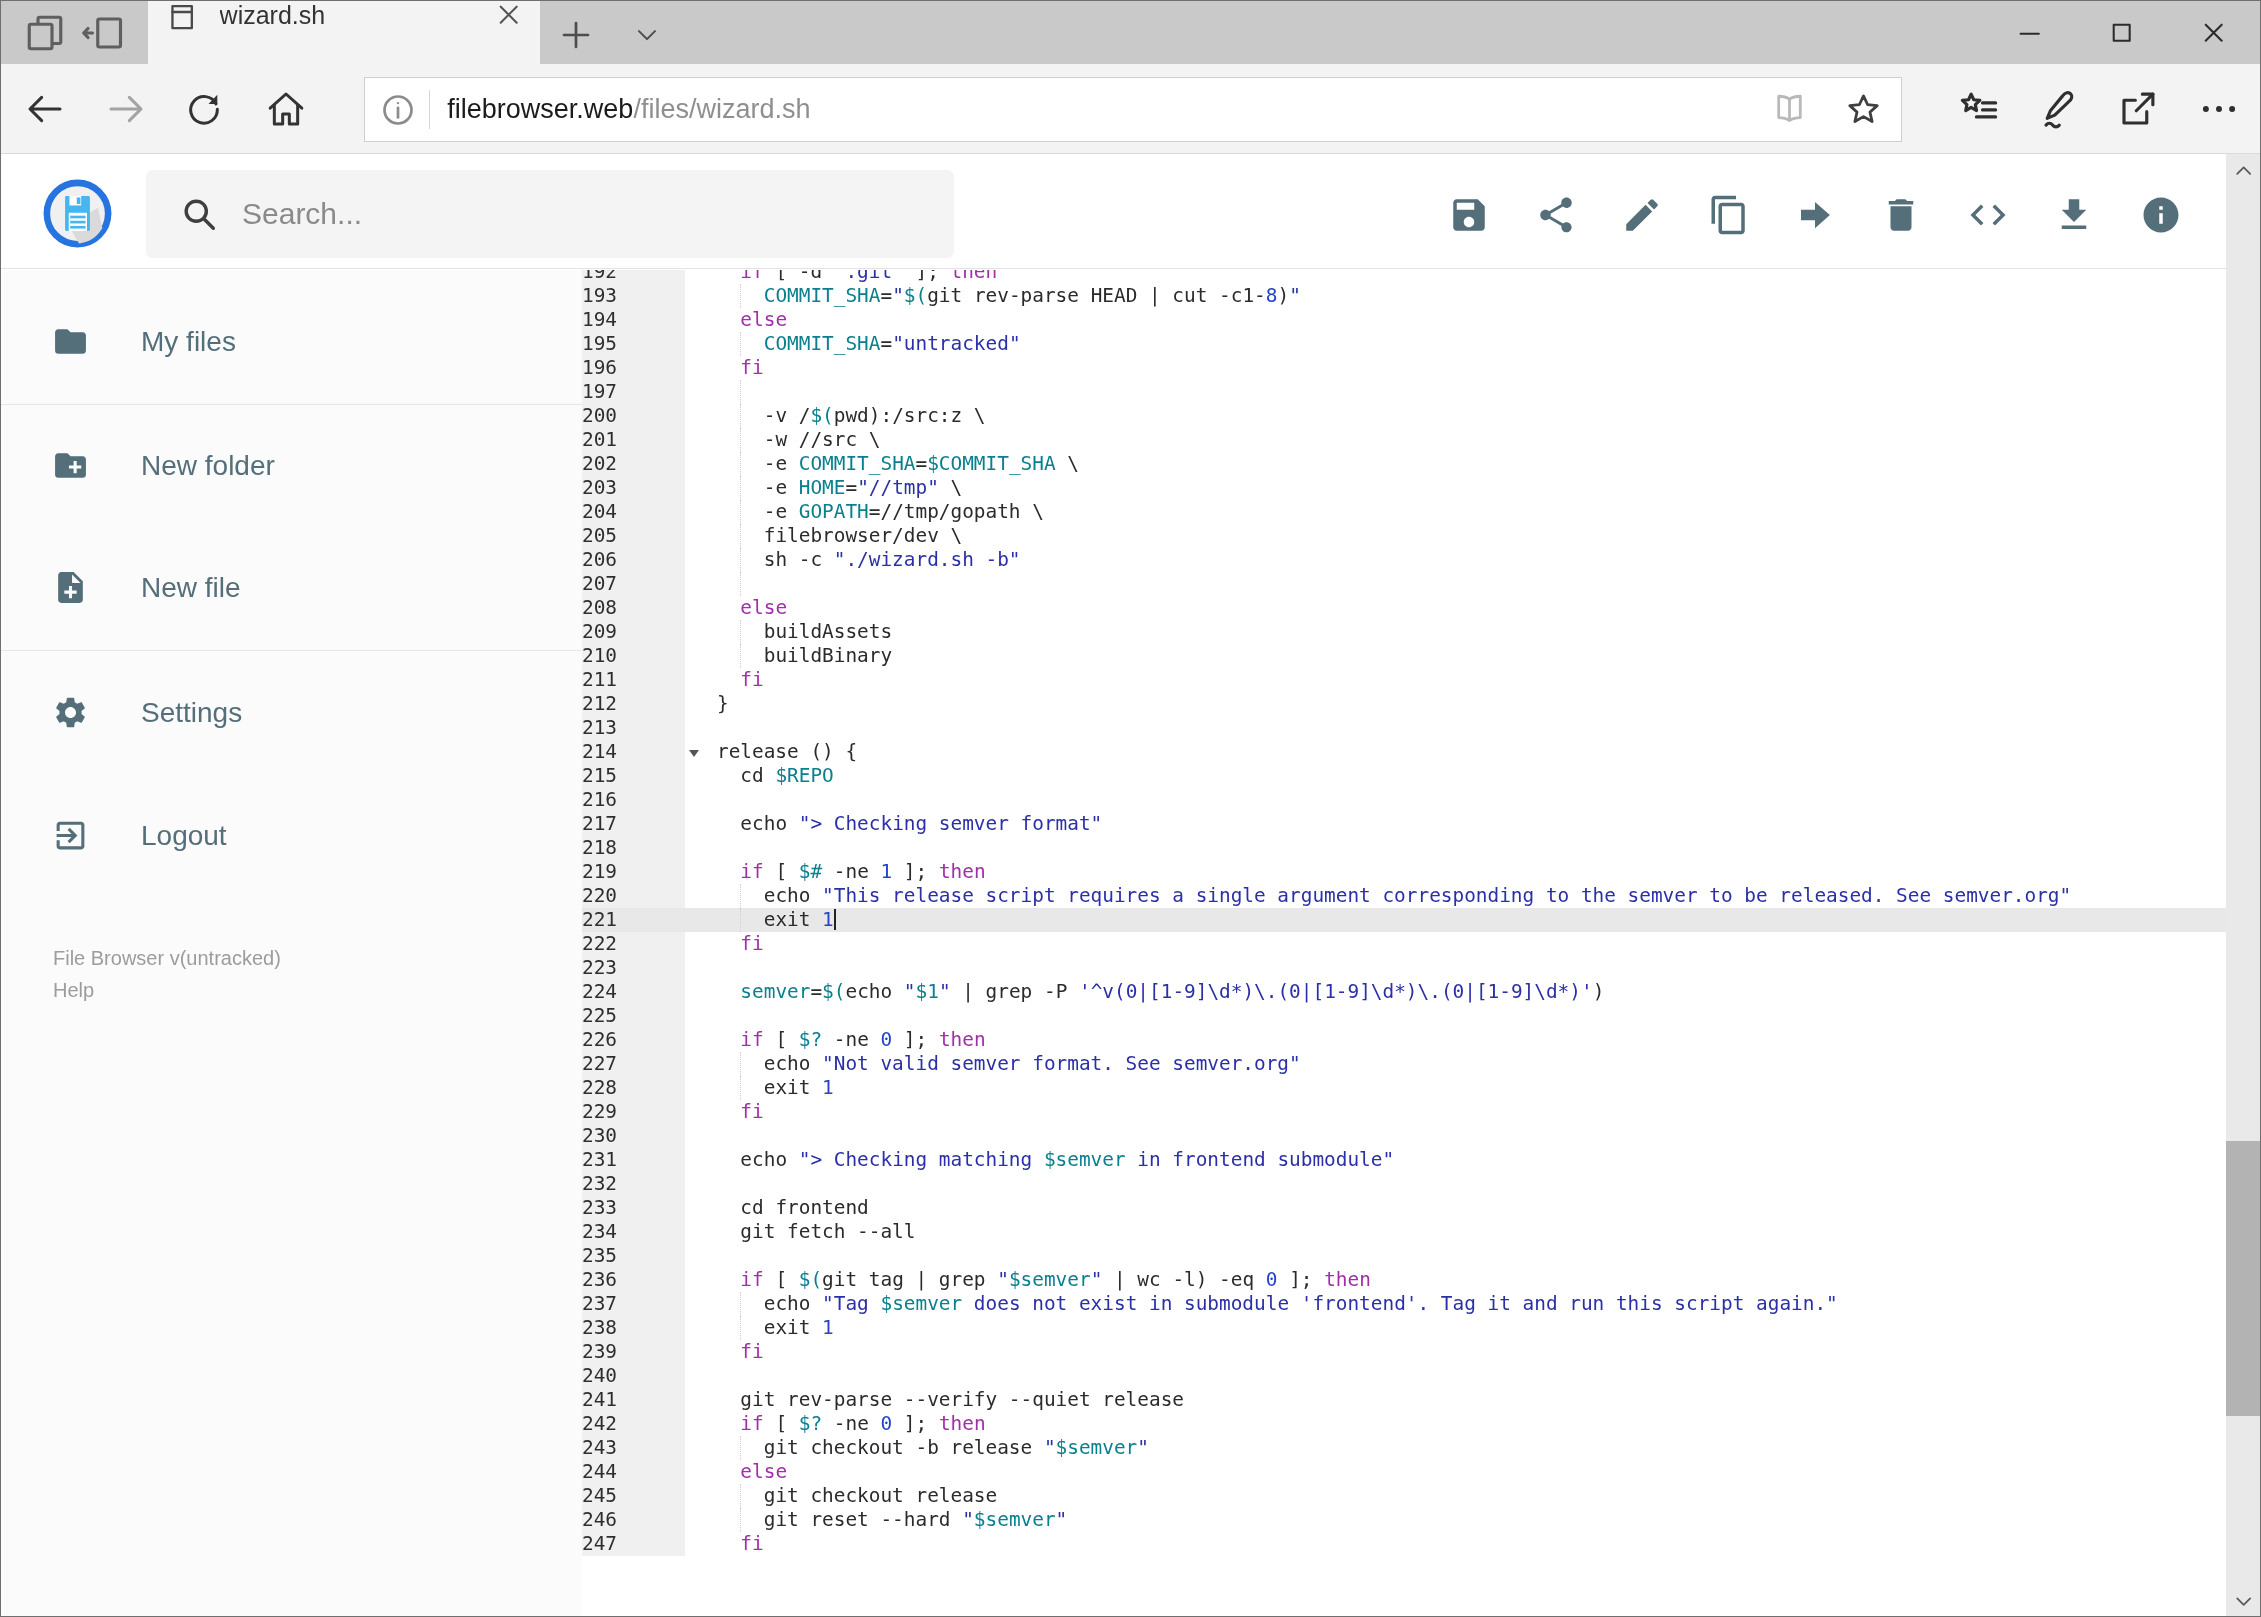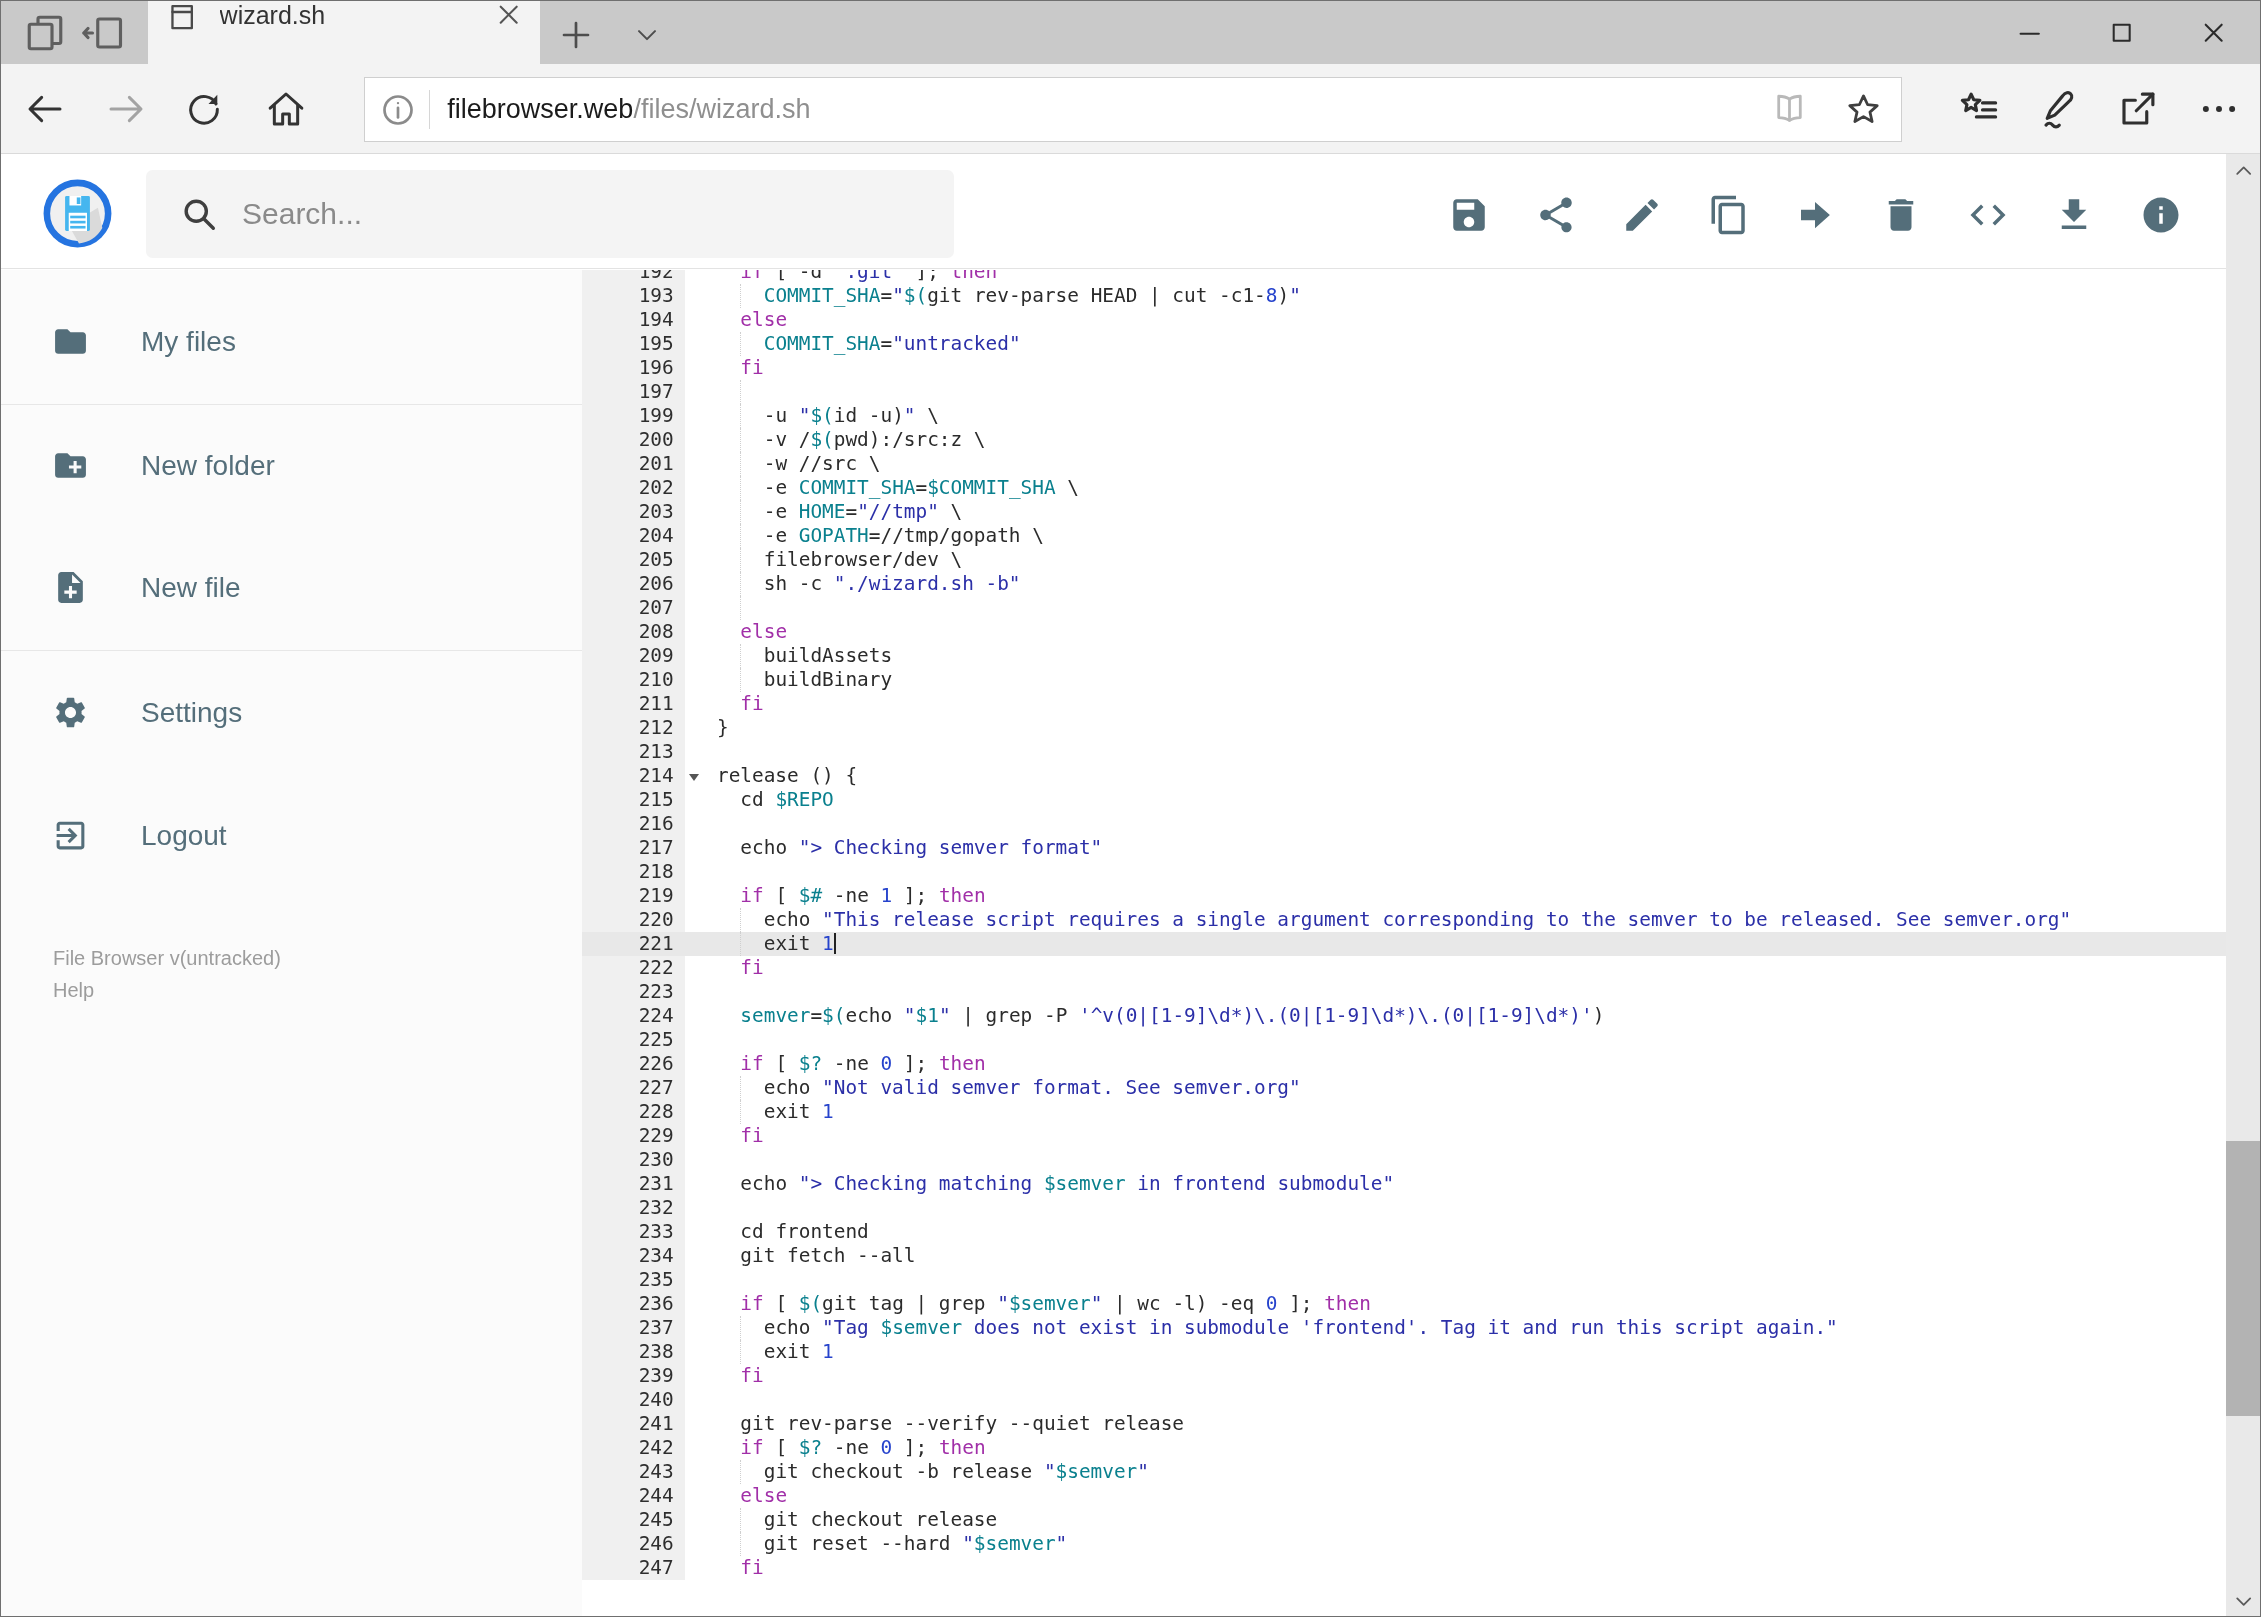--- a/index.html
+++ b/index.html
@@ -60,21 +60,21 @@
   .side-item .si-icon{width:37px;height:37px;color:#546e7a;flex:none;}
   .side-item .si-label{margin-left:52px;font-size:28px;color:#546e7a;white-space:nowrap;}
   .side-divider{position:absolute;left:0;width:581px;height:0.8px;background:#e7e7e7;}
   .side-footer{position:absolute;left:52px;top:673px;font-size:20px;color:#9c9c9c;line-height:31.5px;}
 
   
   .editor{position:absolute;left:581px;top:0;width:1644px;height:1348px;background:#fff;overflow:hidden;}
   .lines{margin-top:-9.7px;}
   .cm-line{position:relative;display:flex;height:24px;font-family:"DejaVu Sans Mono",monospace;
            font-size:19.4px;line-height:24px;}
-  .gut{flex:none;width:103px;background:#f0f0f0;color:#2e2e2e;text-align:right;
+  .gut{flex:none;width:103px;background:#f0f0f0;color:#2e2e2e;text-align:left;
        padding-right:11.3px;font-size:19.4px;position:relative;}
   .codecell{flex:1;position:relative;white-space:pre;padding-left:32px;color:#2b2b2b;}
   .cm-line.active .gut,.cm-line.active .codecell{background:#e8e8e8;}
   .guide{position:absolute;top:0;bottom:0;width:0;border-left:1.6px dotted #cfcfcf;}
   .t-p{color:#2b2b2b;}
   .t-k{color:#a12fa8;}
   .t-v{color:#0a808e;}
   .t-s{color:#2b2fa8;}
   .t-n{color:#2643cc;}
   .cursor{display:inline-block;width:2.4px;height:21px;background:#222;vertical-align:-3.2px;}
@@ -351,24 +351,20 @@
           </div>
           <div class="cm-line">
             <span class="gut">196</span>
             <span class="codecell">  <span class="t-k">fi</span></span>
           </div>
           <div class="cm-line">
             <span class="gut">197</span>
             <span class="codecell"><span class="guide" style="left: calc(2ch + 32px);"></span></span>
           </div>
           <div class="cm-line">
-            <span class="gut">199</span>
-            <span class="codecell"><span class="guide" style="left: calc(2ch + 32px);"></span>    <span class="t-p">-u </span><span class="t-s">"</span><span class="t-v">$(</span><span class="t-p">id -u)</span><span class="t-s">"</span><span class="t-p"> \</span></span>
-          </div>
-          <div class="cm-line">
             <span class="gut">200</span>
             <span class="codecell"><span class="guide" style="left: calc(2ch + 32px);"></span>    <span class="t-p">-v /</span><span class="t-v">$(</span><span class="t-p">pwd):/src:z \</span></span>
           </div>
           <div class="cm-line">
             <span class="gut">201</span>
             <span class="codecell"><span class="guide" style="left: calc(2ch + 32px);"></span>    <span class="t-p">-w //src \</span></span>
           </div>
           <div class="cm-line">
             <span class="gut">202</span>
             <span class="codecell"><span class="guide" style="left: calc(2ch + 32px);"></span>    <span class="t-p">-e </span><span class="t-v">COMMIT_SHA</span><span class="t-p">=</span><span class="t-v">$COMMIT_SHA</span><span class="t-p"> \</span></span>

